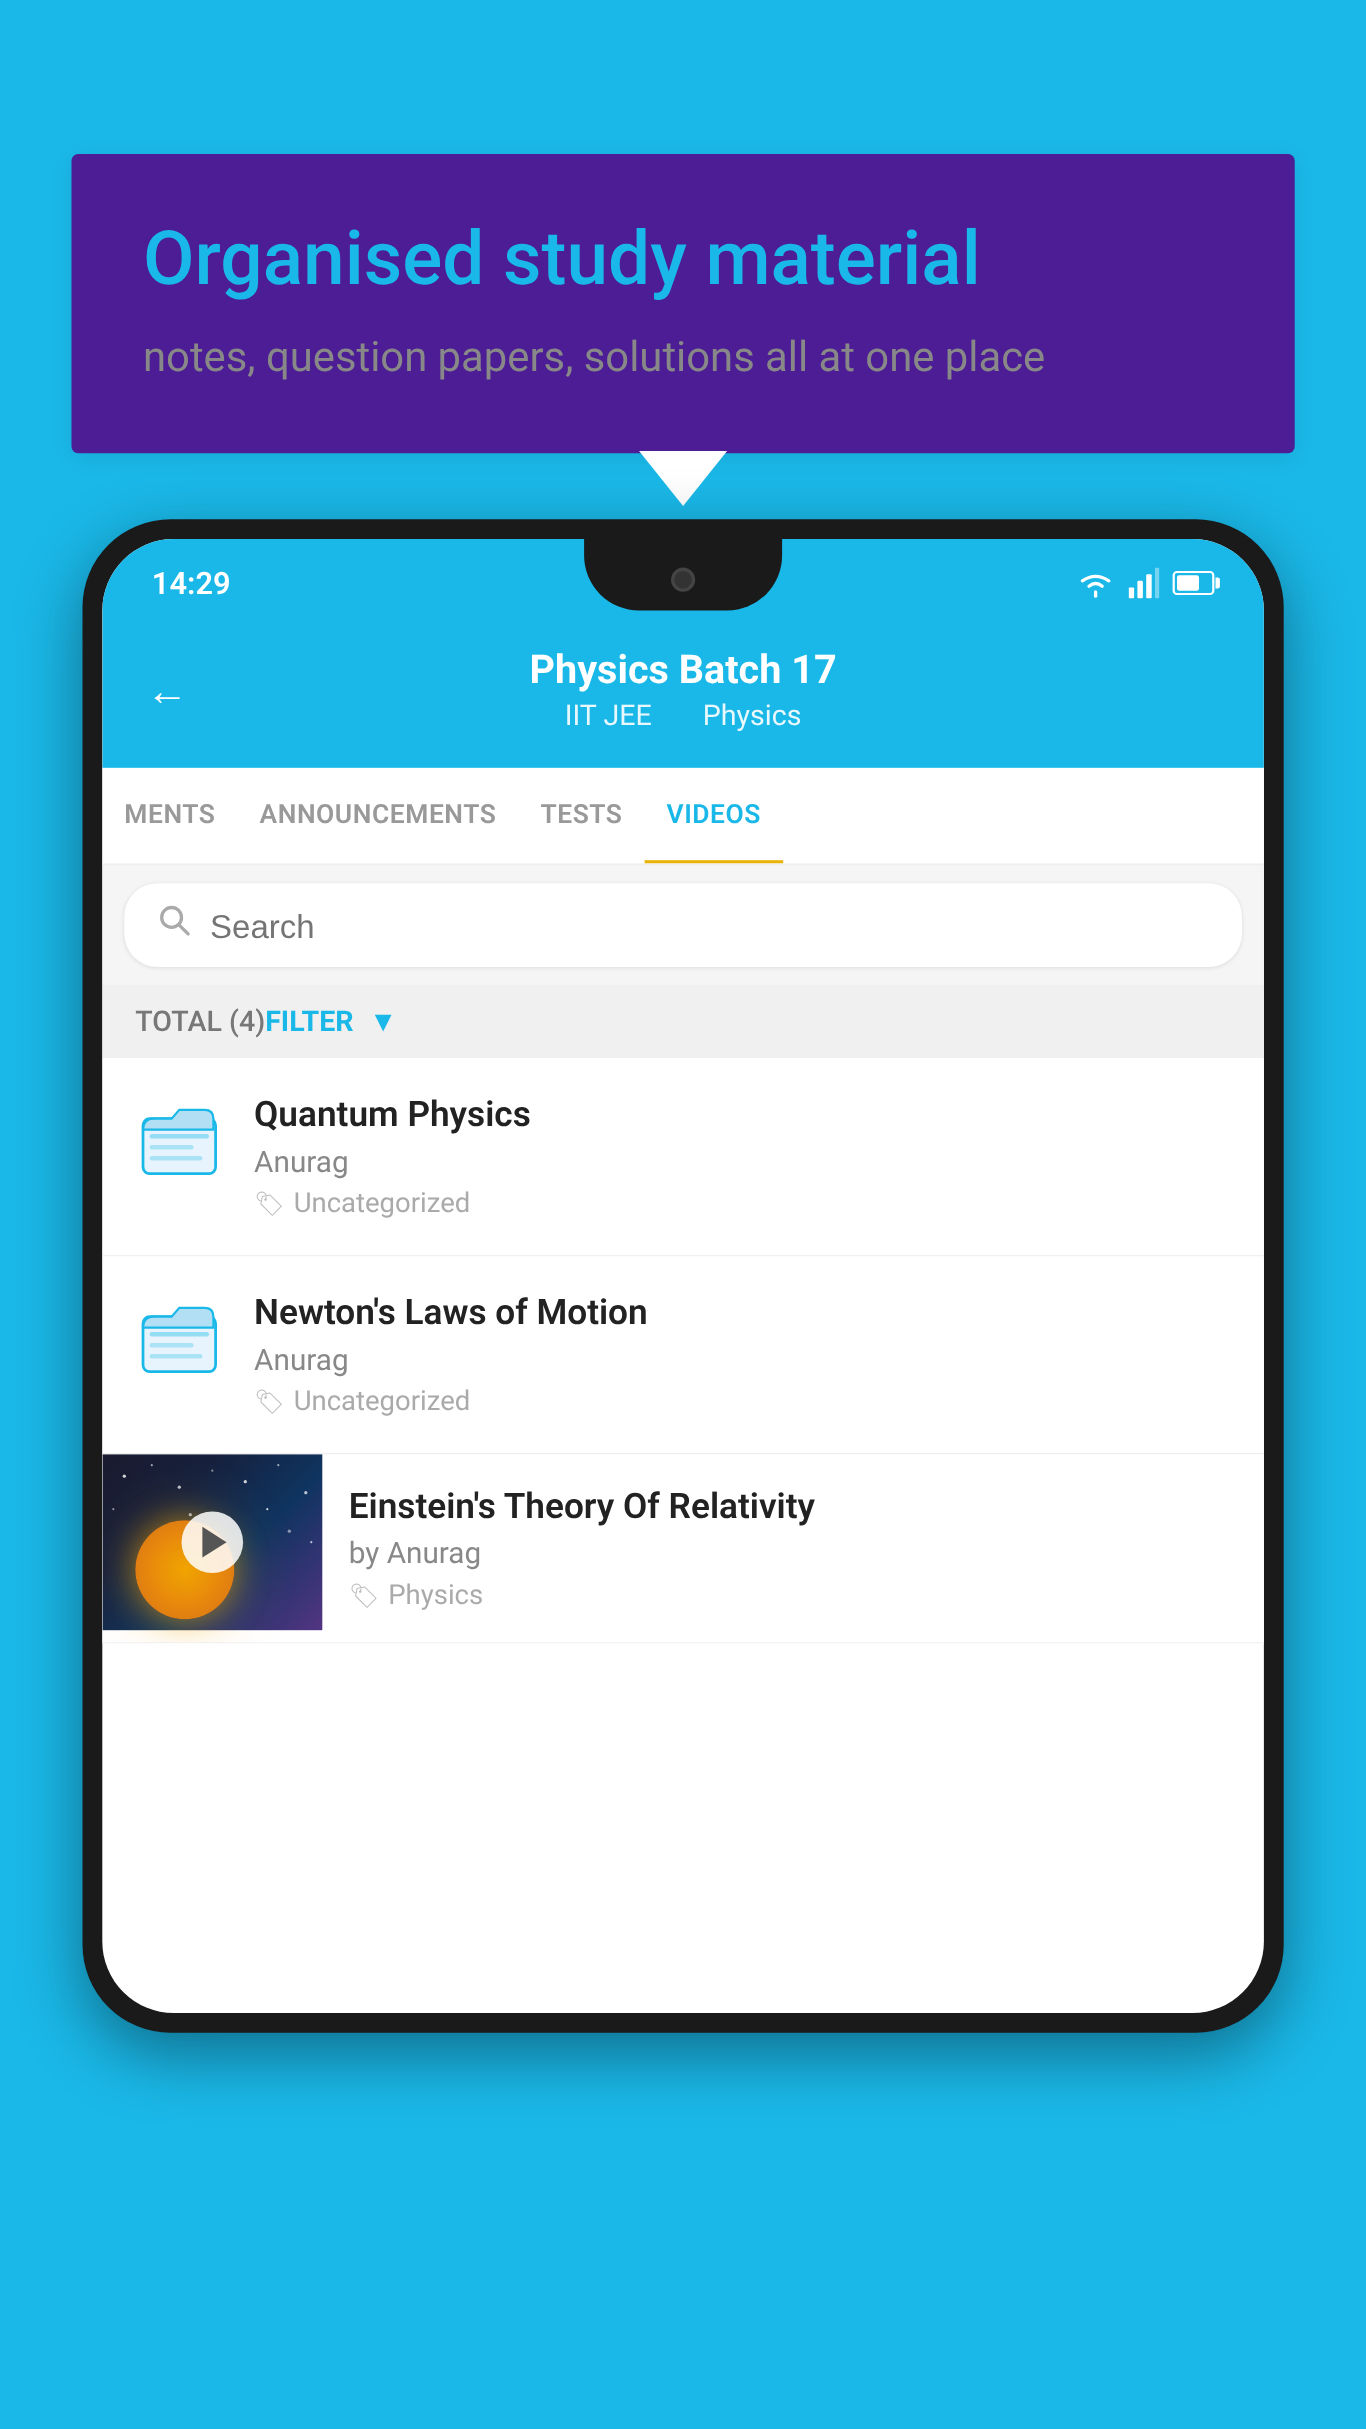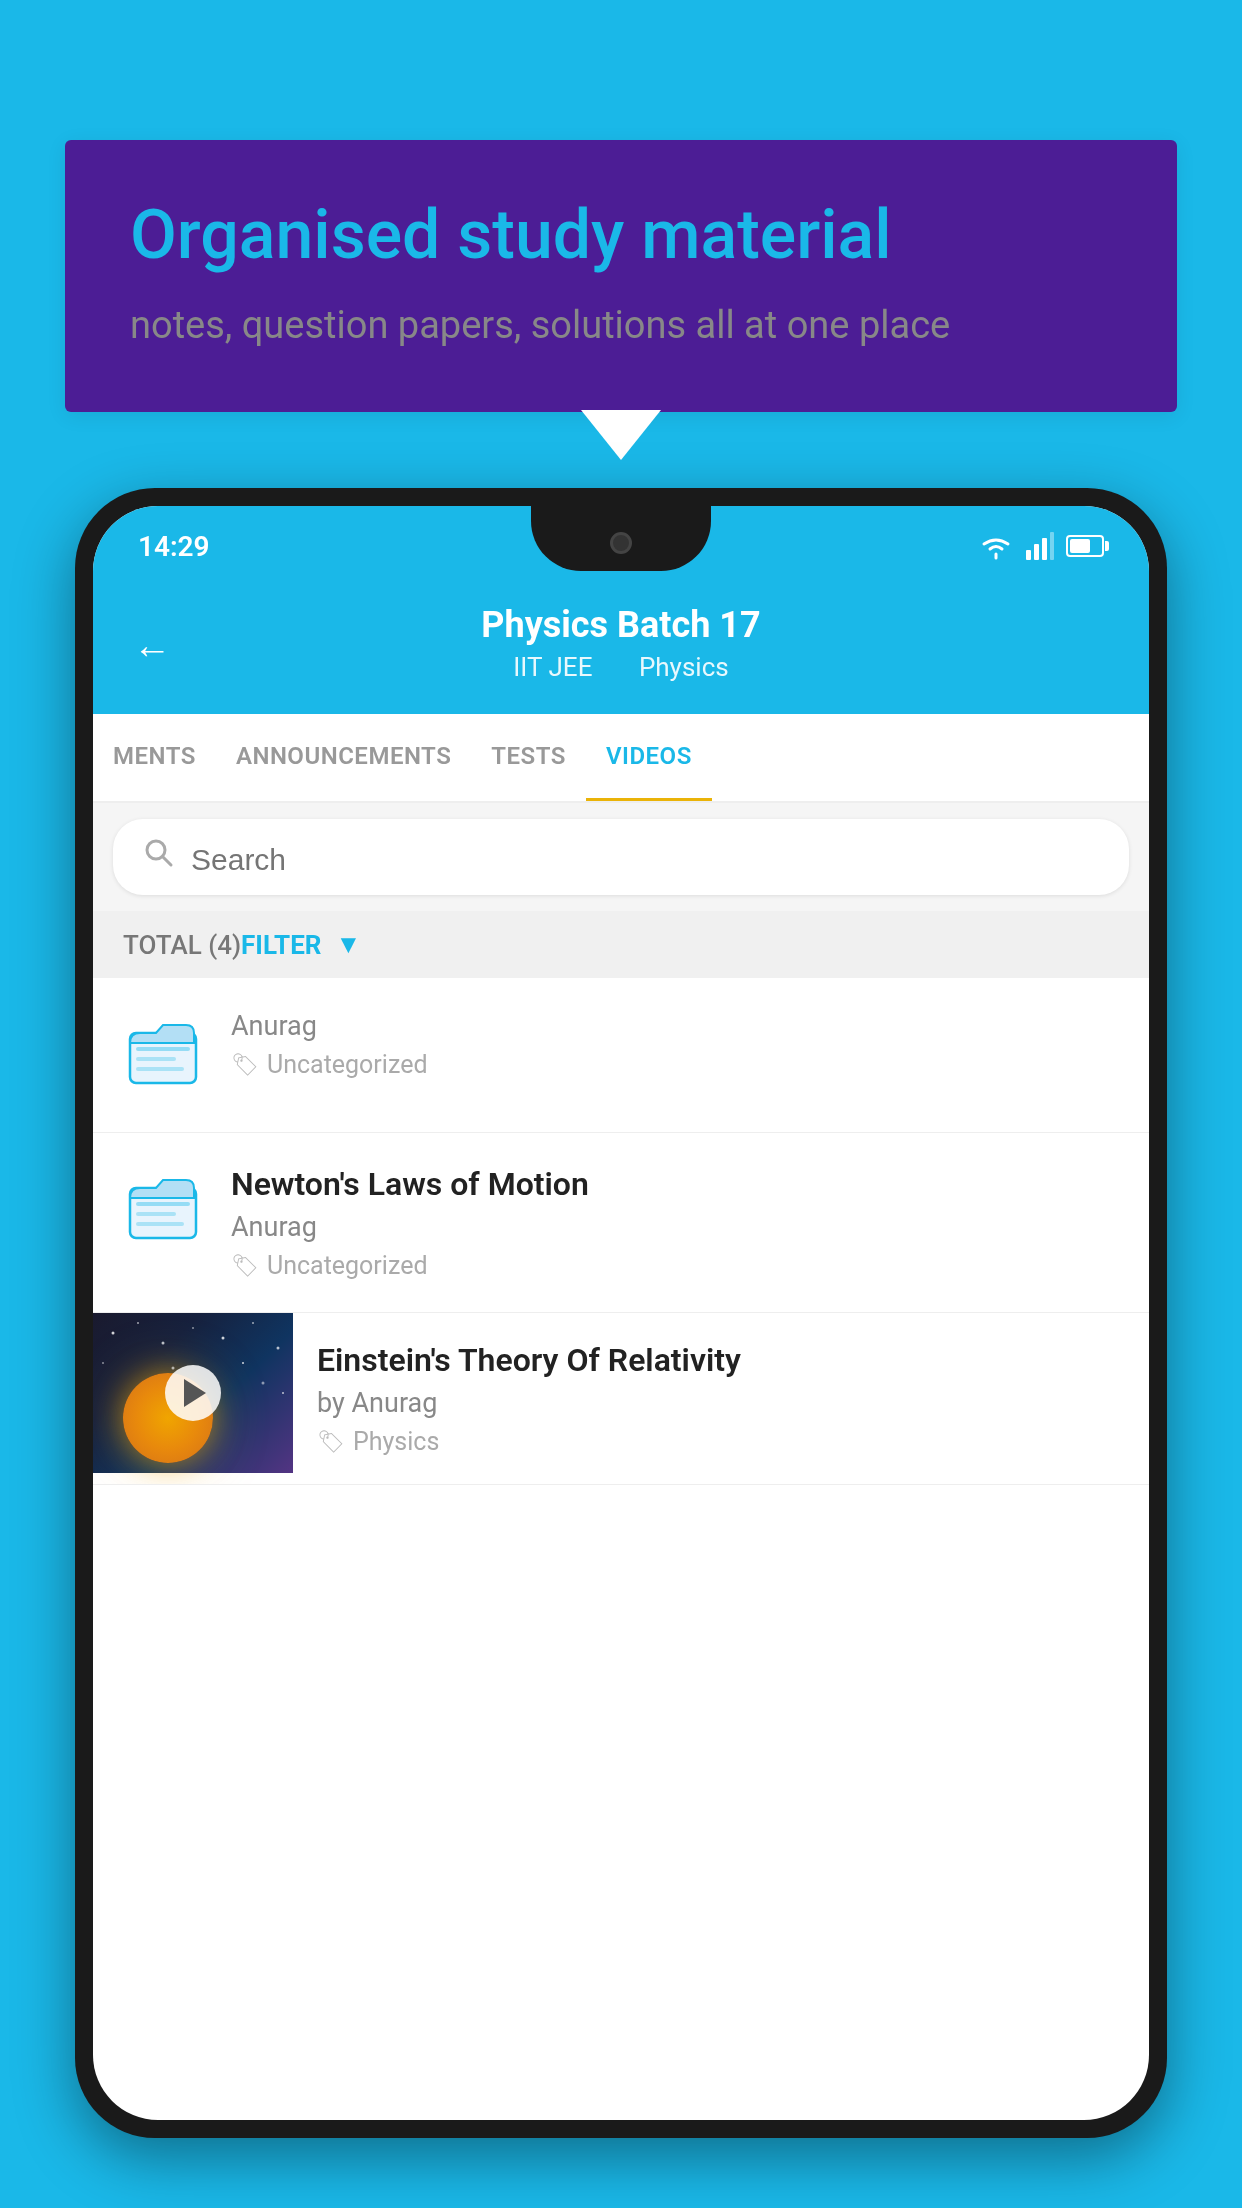--- a/index.html
+++ b/index.html
@@ -53,24 +53,24 @@
     .speech-bubble p {
       font-size: 38px;
       color: #888;
       font-weight: 400;
       line-height: 1.4;
     }
 
     
     .phone-container {
       position: absolute;
-      top: 488px;
+      top: 472px;
       left: 75px;
       right: 75px;
-      height: 1650px;
+      height: 1376px;
     }
 
     .phone-frame {
       background: #1a1a1a;
       border-radius: 80px;
       width: 100%;
       height: 100%;
       position: relative;
       box-shadow: 0 20px 60px rgba(0,0,0,0.4);
       overflow: hidden;
@@ -539,20 +539,21 @@
           <div class="item-icon">
             <svg class="file-icon-svg" viewBox="0 0 70 80">
               <rect x="2" y="18" width="66" height="50" rx="6" fill="#e8f4fd" stroke="#1ab8e8" stroke-width="2.5"></rect>
               <path d="M2 28 Q2 18 12 18 L28 18 L35 10 L58 10 Q66 10 66 18 L66 28 Z" fill="#b3dff5" stroke="#1ab8e8" stroke-width="2"></path>
               <rect x="8" y="32" width="54" height="4" rx="2" fill="#1ab8e8" opacity="0.4"></rect>
               <rect x="8" y="42" width="40" height="4" rx="2" fill="#1ab8e8" opacity="0.3"></rect>
               <rect x="8" y="52" width="48" height="4" rx="2" fill="#1ab8e8" opacity="0.3"></rect>
             </svg>
           </div>
           <div class="item-content">
+            <div class="item-title">Quantum Physics</div>
             <div class="item-author">Anurag</div>
             <div class="item-tag">
               <span class="tag-icon">	
 🏷</span>
               <span>Uncategorized</span>
             </div>
           </div>
         </div>
 
         <div class="list-item">

